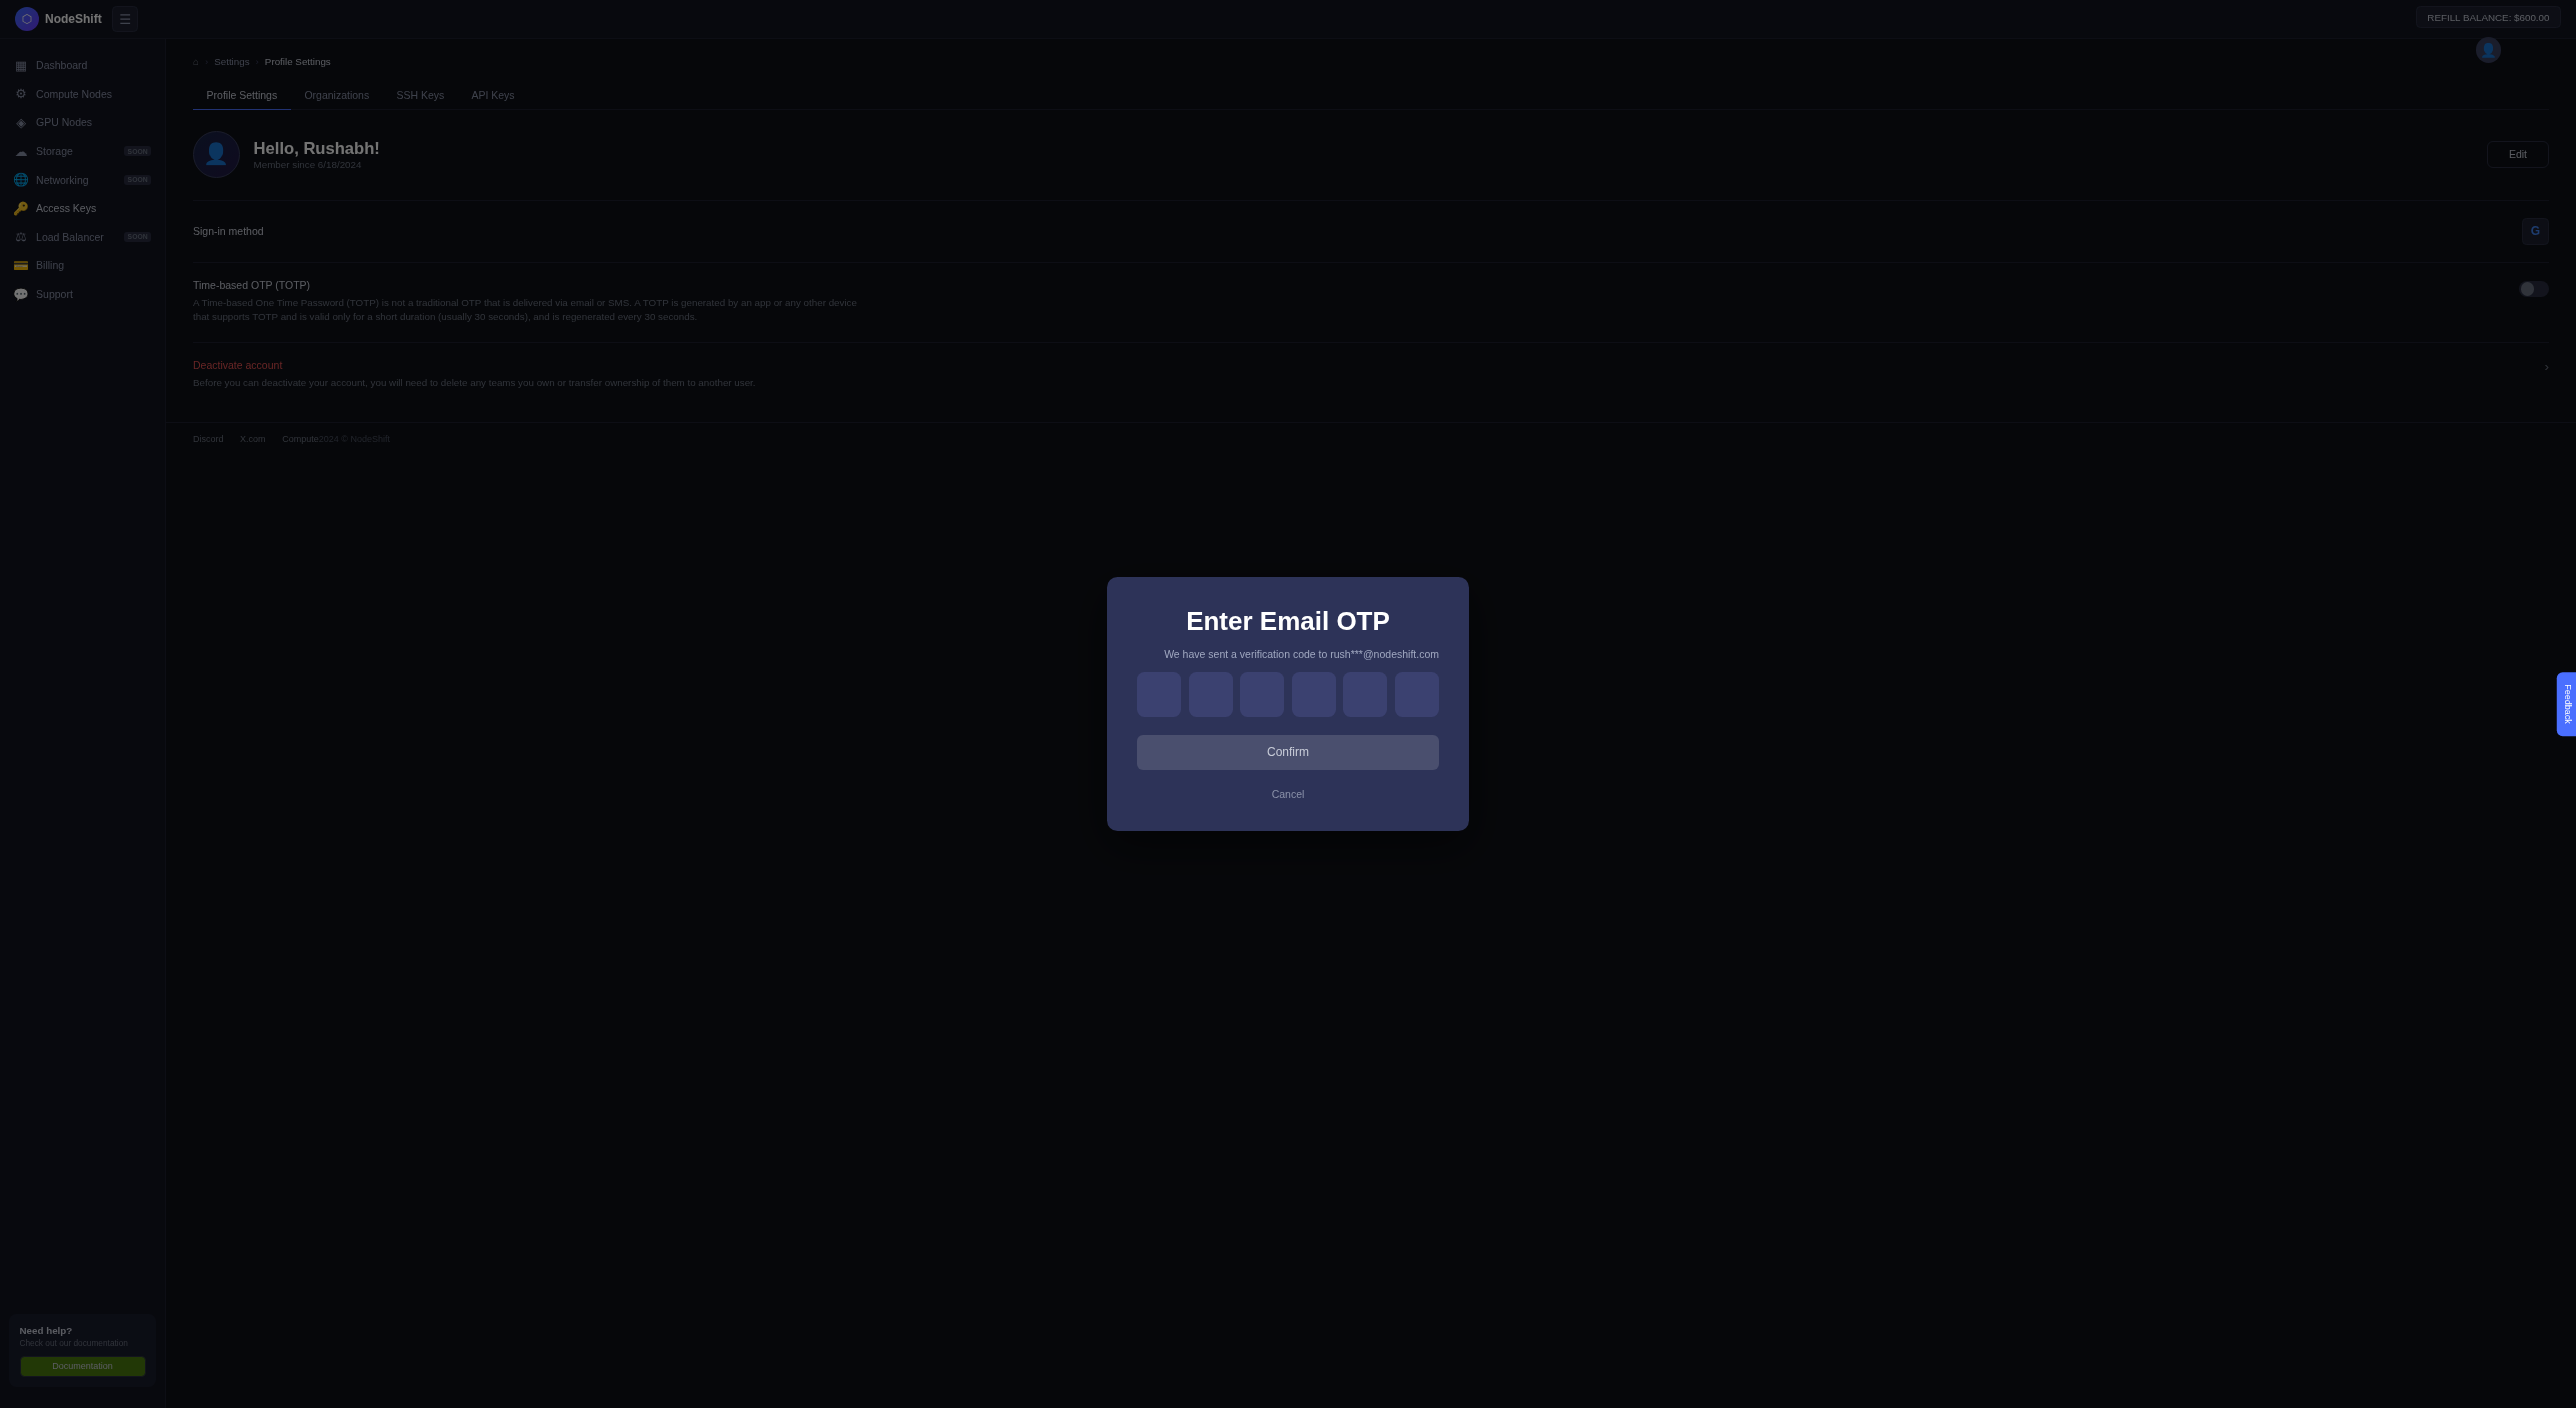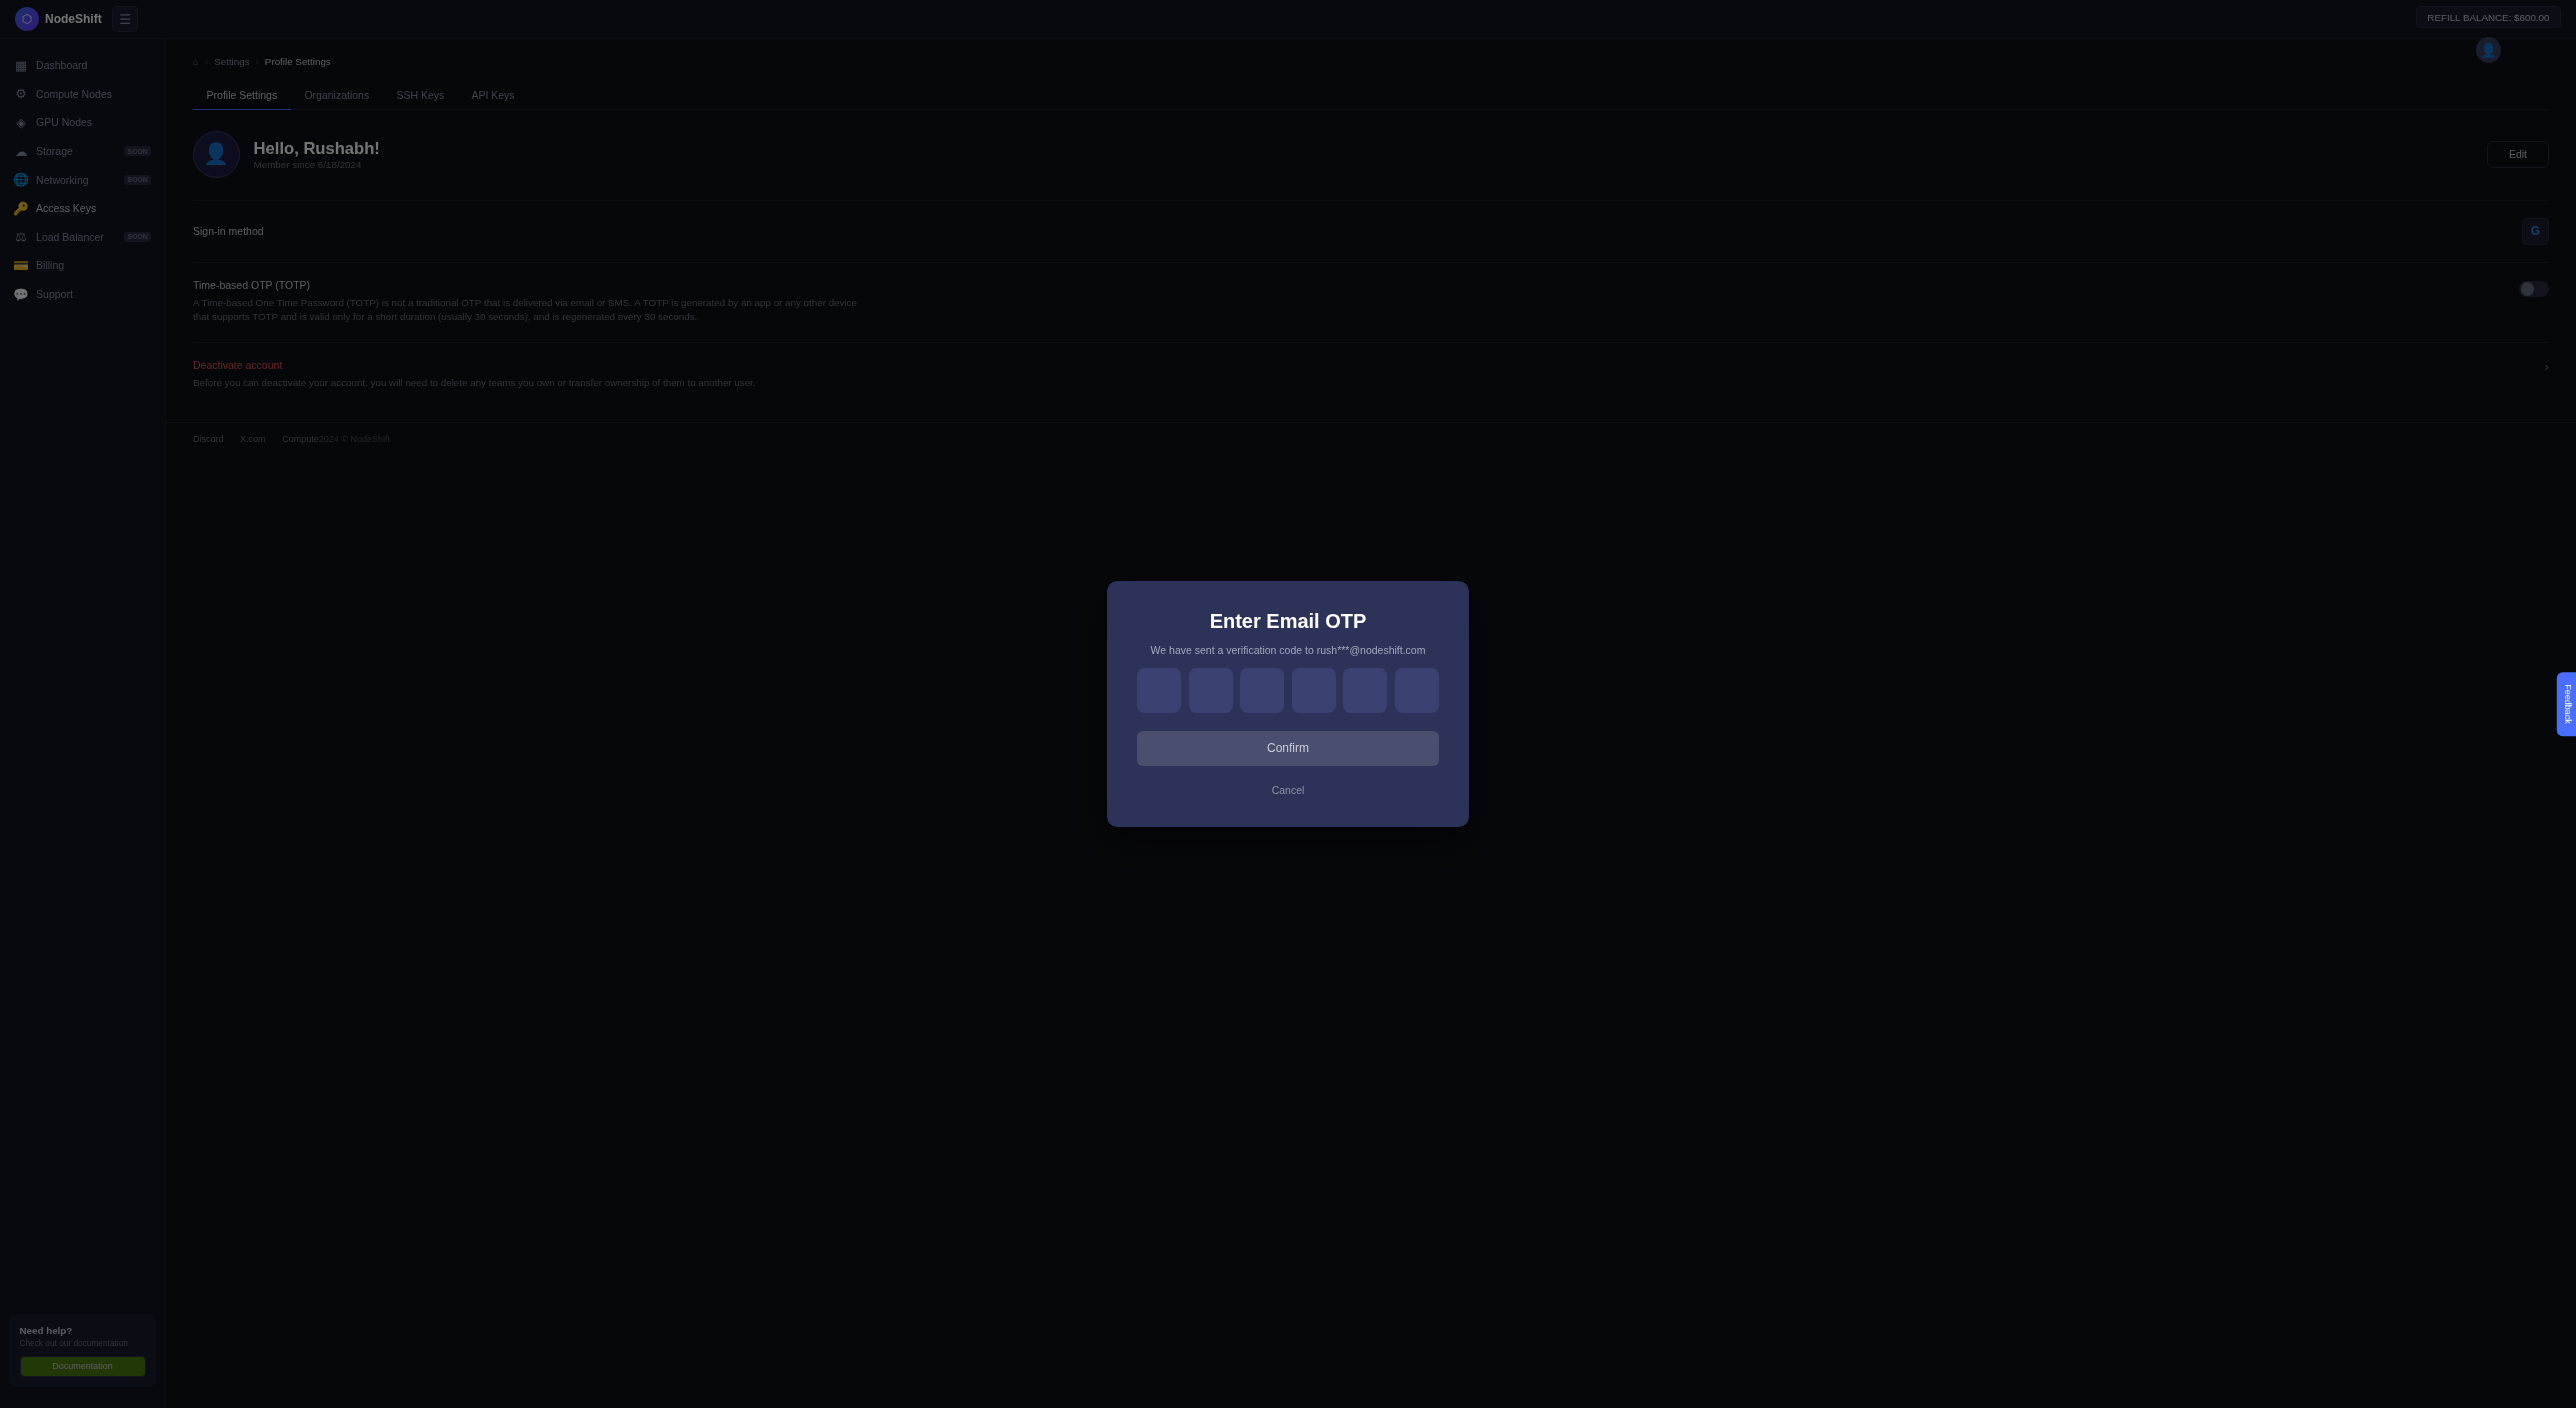--- a/index.html
+++ b/index.html
@@ -220,25 +220,25 @@
     
     .modal {
       background: #2d3358;
       border-radius: 10.5px;
       padding: 29px 30px 24px;
       width: 362px;
       position: relative;
       box-shadow: 0 15px 45px rgba(0,0,0,0.5);
     }
     .modal-title {
-      text-align: center; font-size: 20px; font-weight: 700; color: #fff;
+      text-align: center; font-size: 26px; font-weight: 700; color: #fff;
       margin-bottom: 10.5px;
     }
     .modal-subtitle {
-      text-align: center; font-size: 10.5px; color: #a0a8c0; margin-bottom: 12px;
+      text-align: right; font-size: 10.5px; color: #a0a8c0; margin-bottom: 12px;
     }
     .otp-inputs {
       display: flex; gap: 7.5px; justify-content: center; margin-bottom: 18px;
     }
     .otp-input {
       width: 44px; height: 45px;
       background: #3b4170; border: none; border-radius: 7.5px;
       text-align: center; font-size: 16.6px; color: #fff;
       outline: none;
     }

